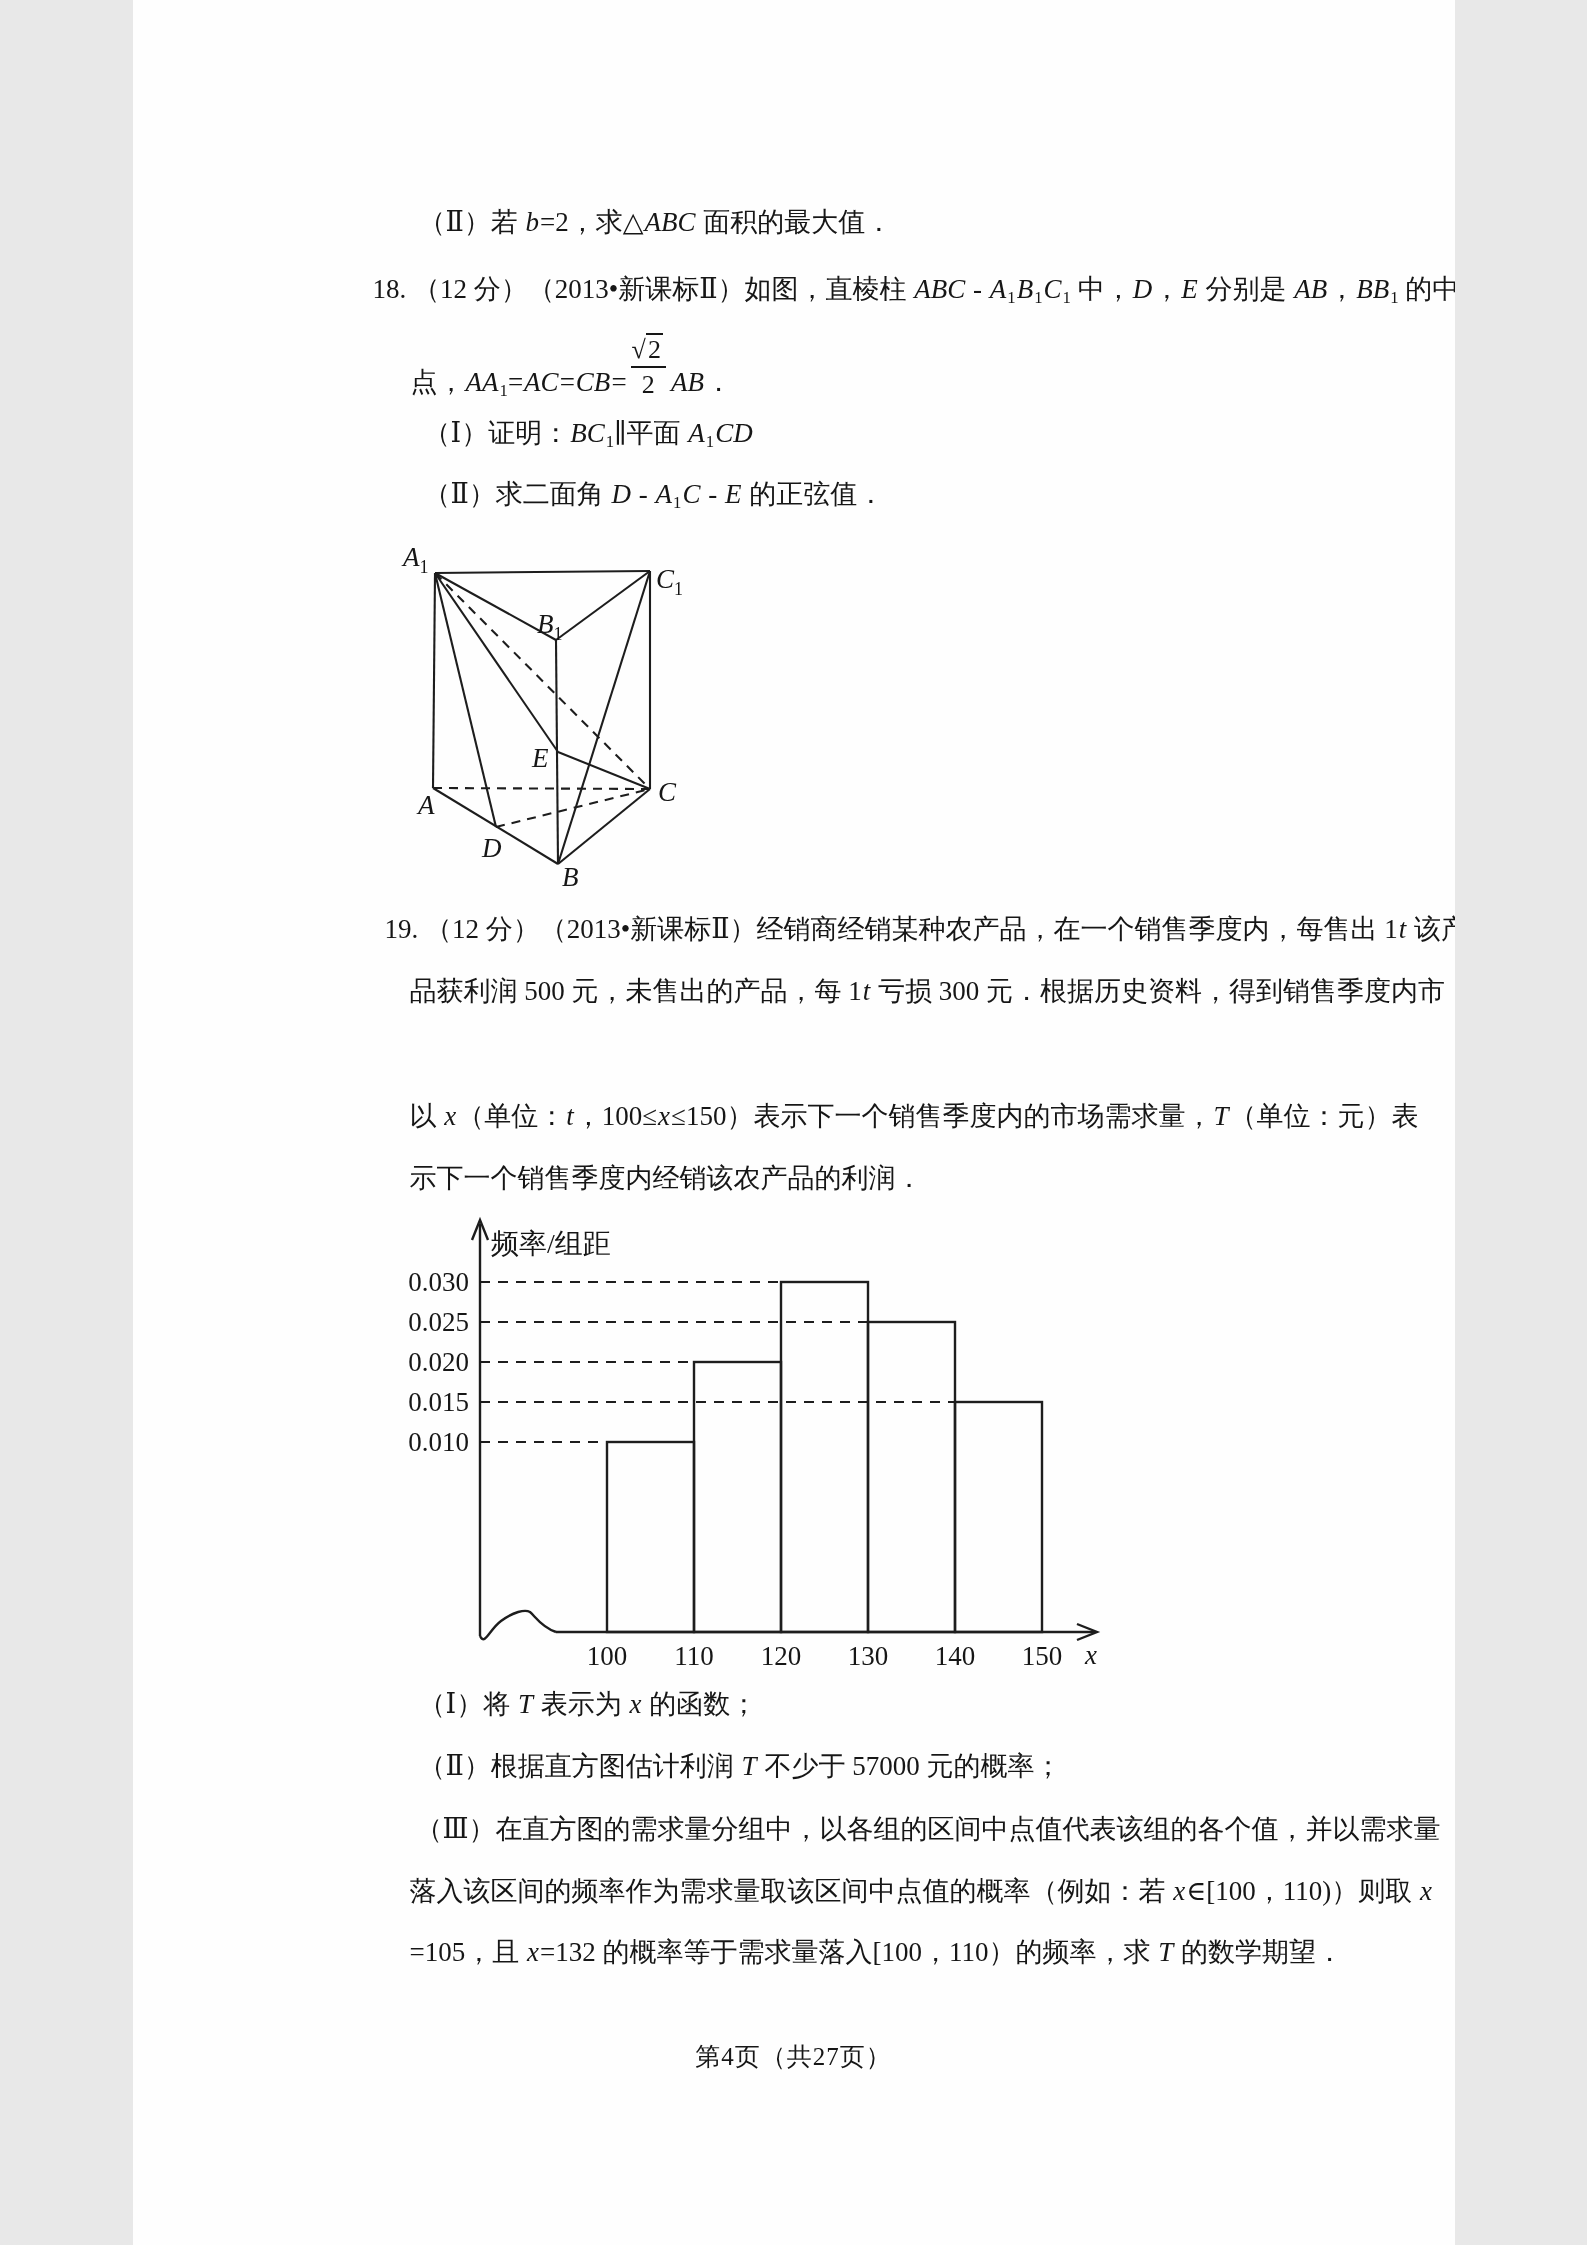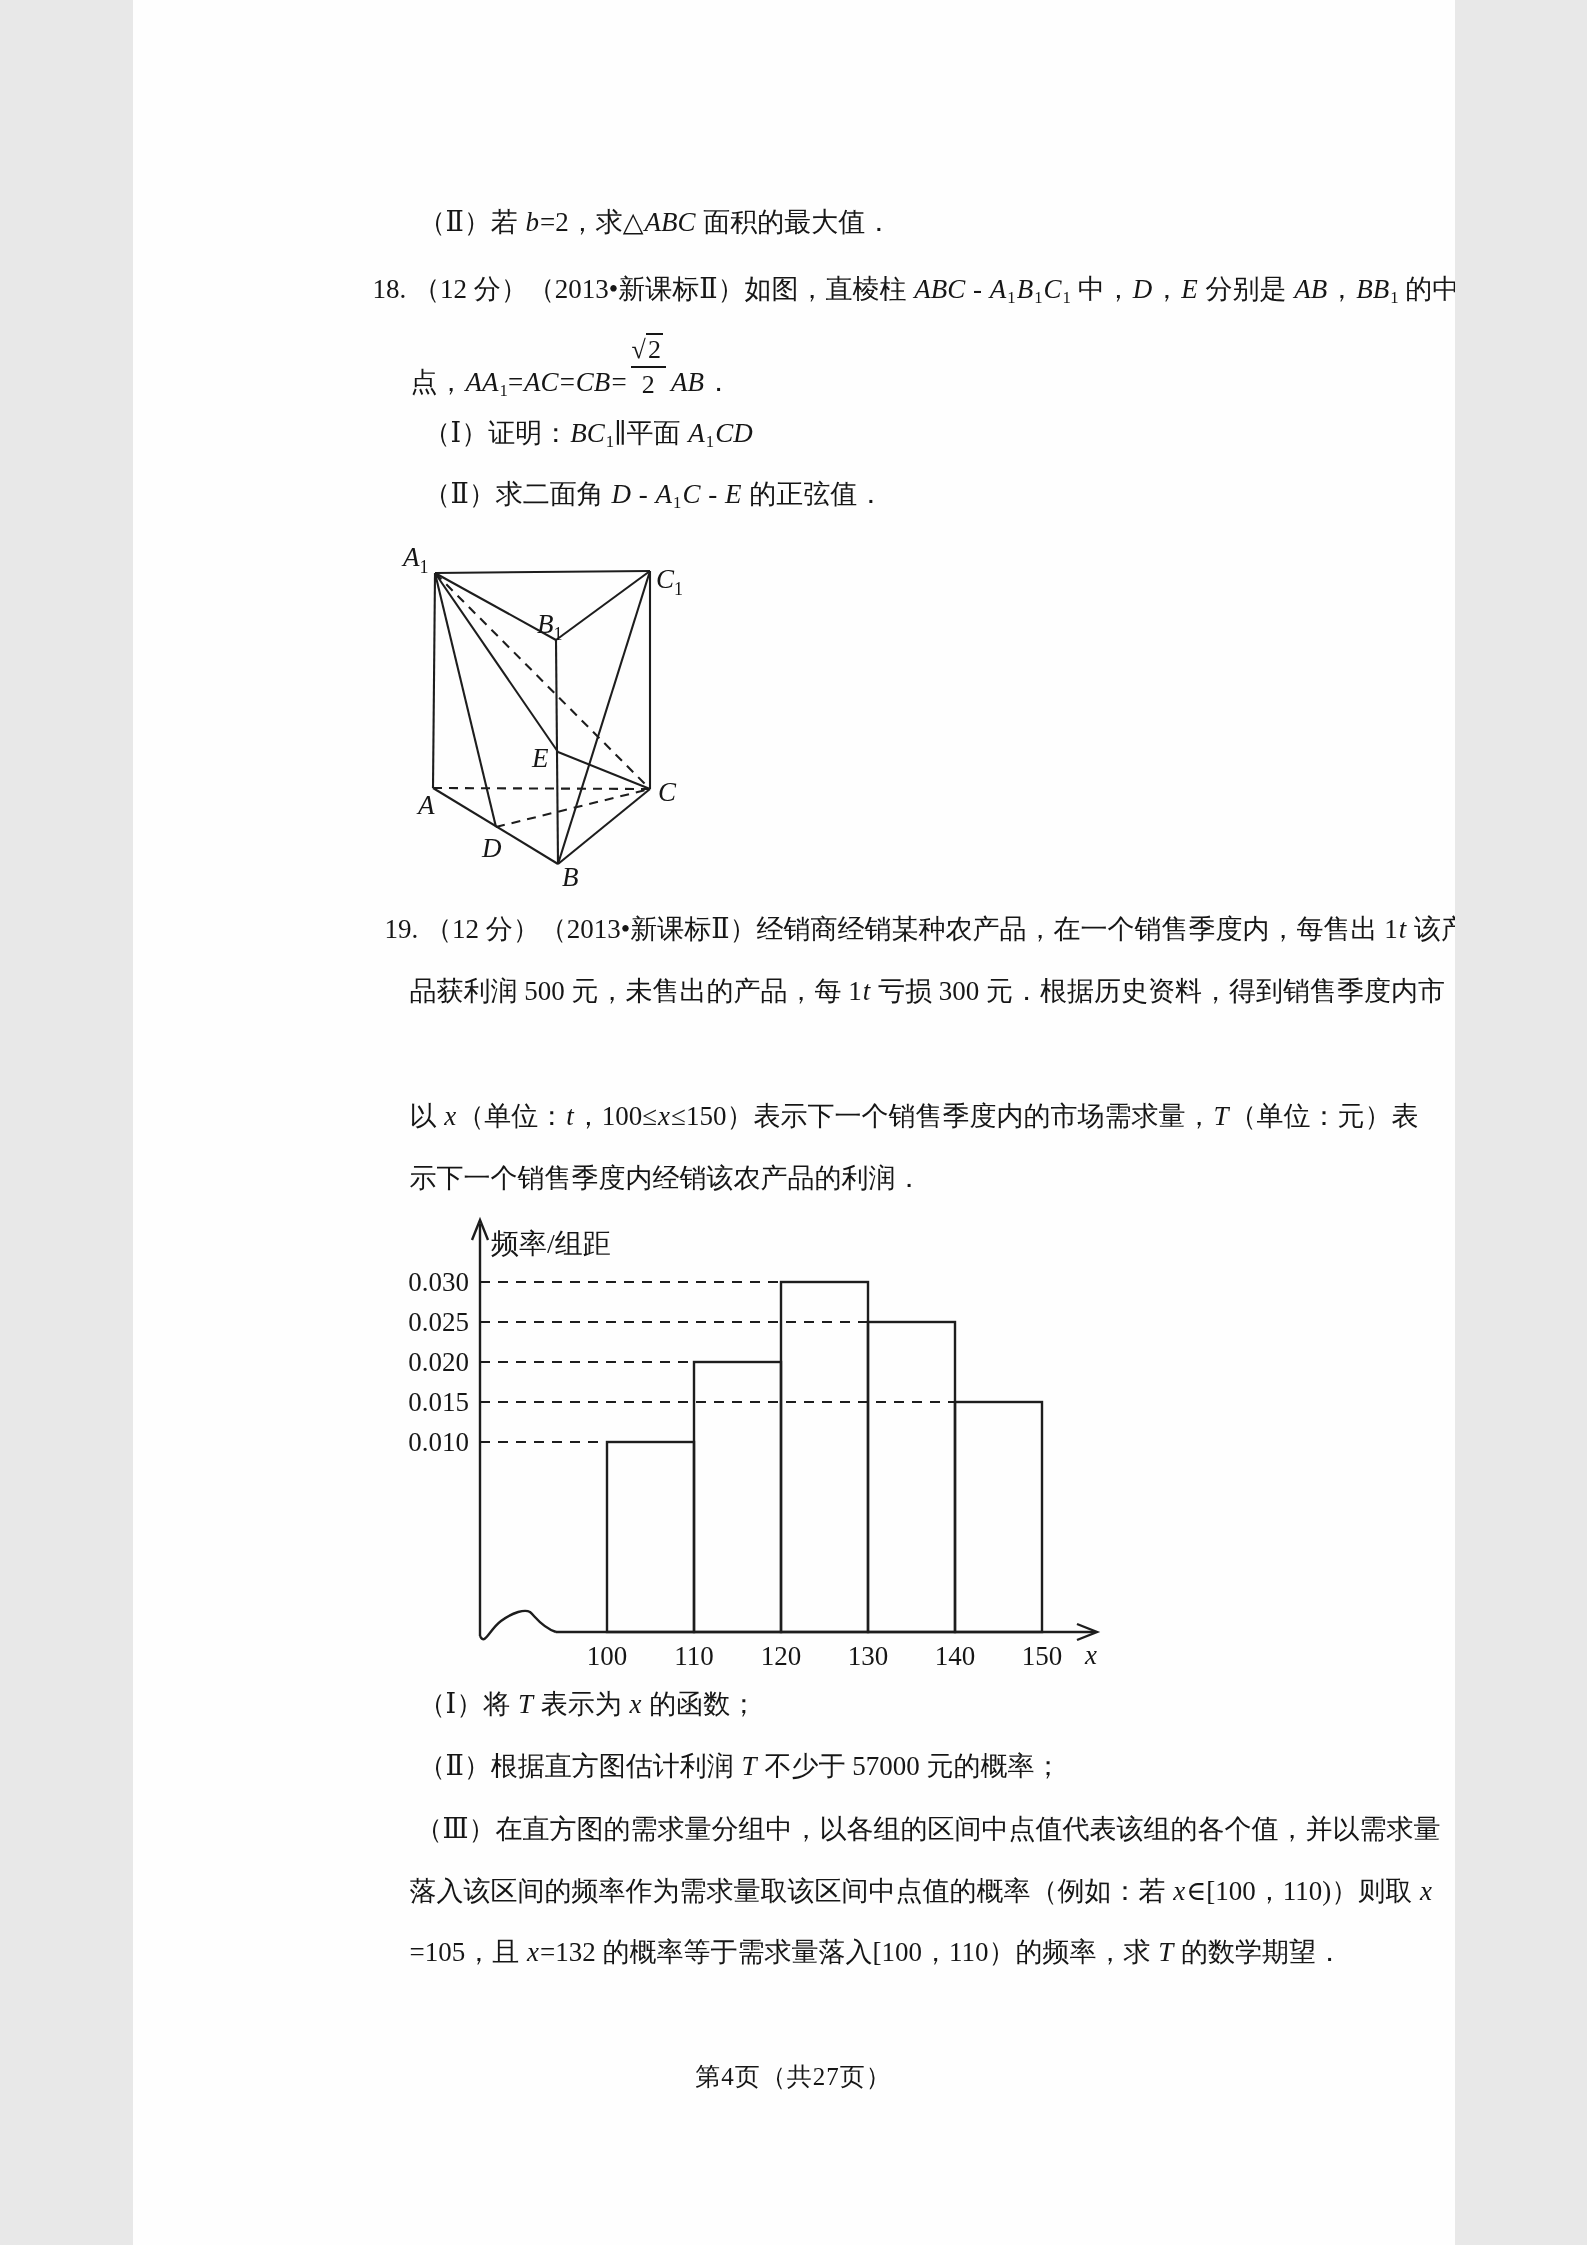--- a/index.html
+++ b/index.html
@@ -139,15 +139,15 @@
     <text class="ylabel" x="358" y="1253">频率/组距</text>
     <text class="xvar" x="958" y="1664">x</text>
   </svg>
 
   <div class="tline" style="top:1687px;left:286px;"><span>（Ⅰ）将 </span><span class="it">T</span><span> 表示为 </span><span class="it">x</span><span> 的函数；</span></div>
   <div class="tline" style="top:1749px;left:286px;"><span>（Ⅱ）根据直方图估计利润 </span><span class="it">T</span><span> 不少于 57000 元的概率；</span></div>
   <div class="tline" style="top:1812px;left:283px;"><span>（Ⅲ）在直方图的需求量分组中，以各组的区间中点值代表该组的各个值，并以需求量</span></div>
   <div class="tline" style="top:1874px;left:277px;"><span>落入该区间的频率作为需求量取该区间中点值的概率（例如：若 </span><span class="it">x</span><span>∈[100，110)）则取 </span><span class="it">x</span></div>
   <div class="tline" style="top:1935px;left:277px;"><span>=105，且 </span><span class="it">x</span><span>=132 的概率等于需求量落入[100，110）的频率，求 </span><span class="it">T</span><span> 的数学期望．</span></div>
 
-  <div class="footer" style="top:2040px;margin-top:20px;"><span>第</span><span class="bd">4</span><span>页（共</span><span class="bd">27</span><span>页）</span></div>
+  <div class="footer" style="top:2040px;"><span>第</span><span class="bd">4</span><span>页（共</span><span class="bd">27</span><span>页）</span></div>
 
 </div>
 
 </body></html>

